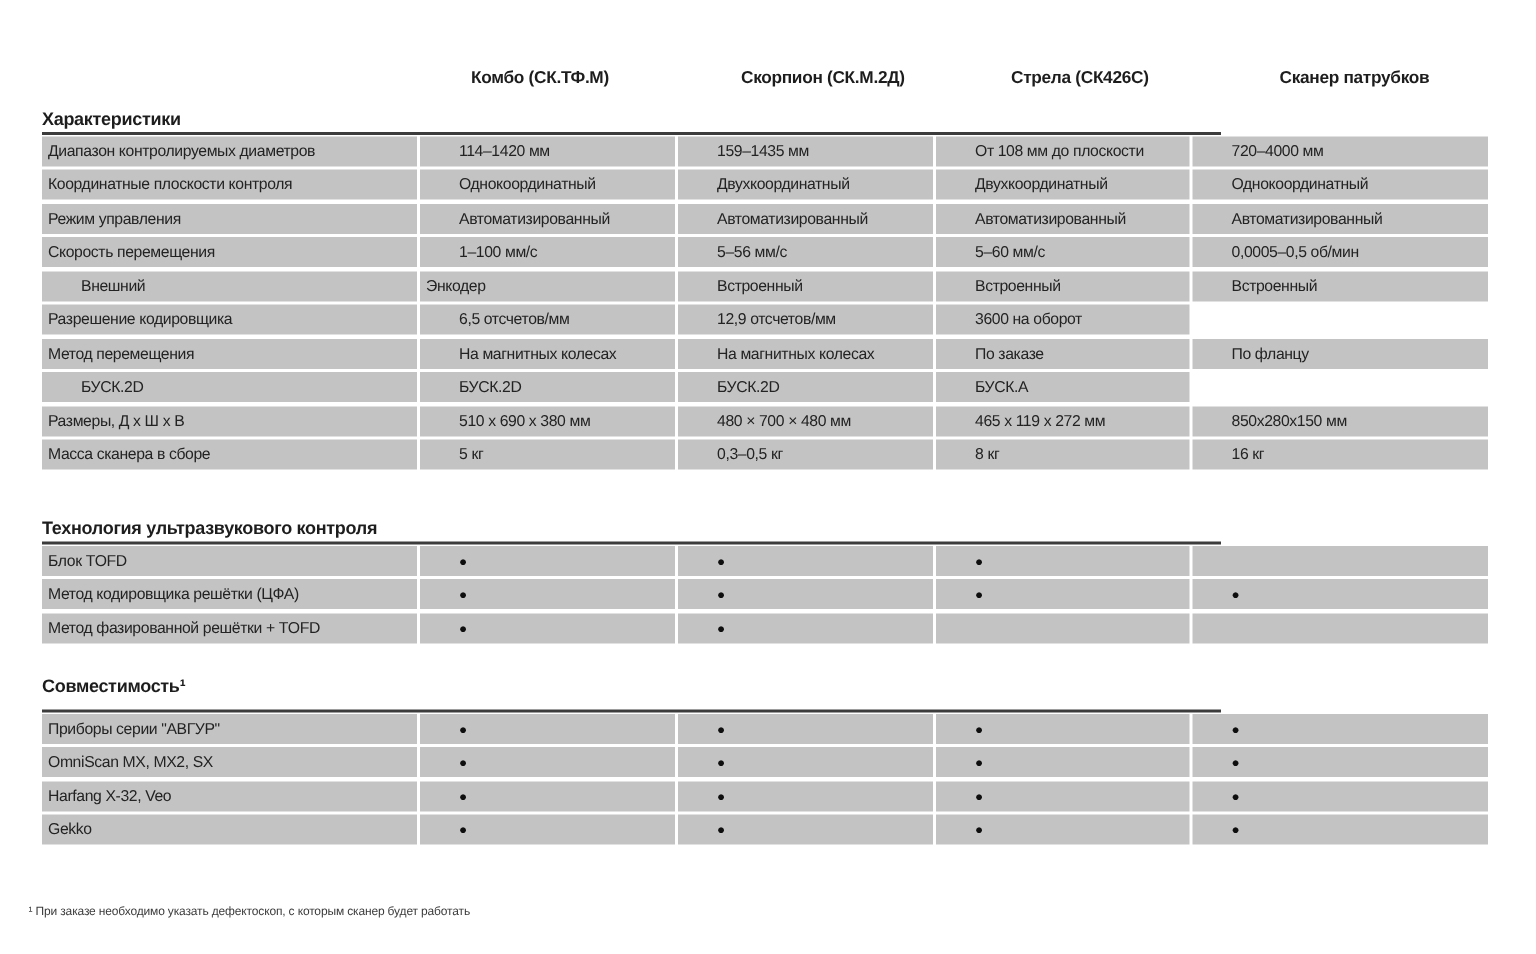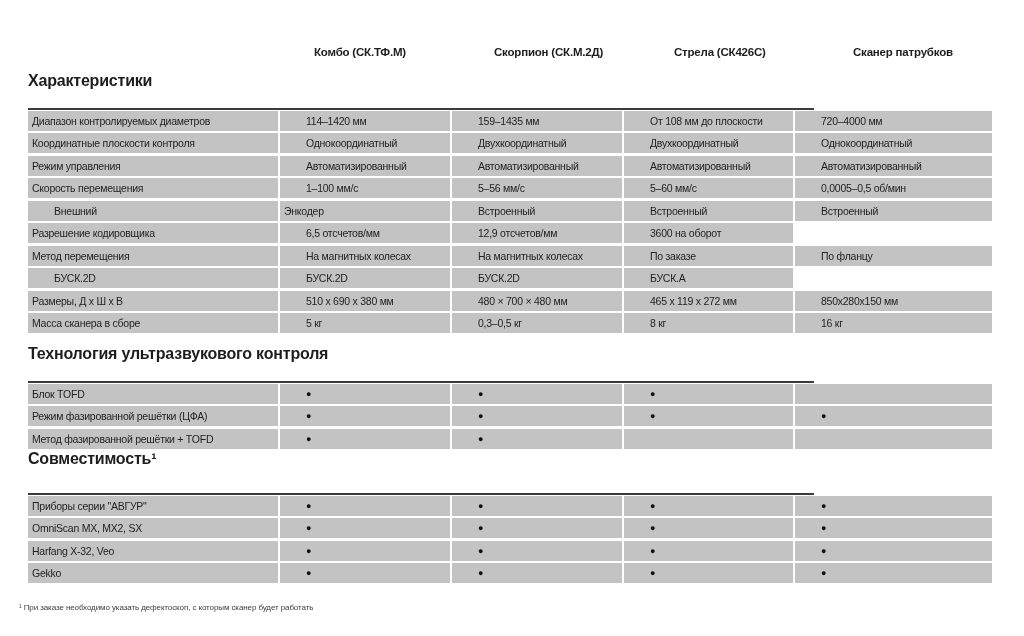--- a/index.html
+++ b/index.html
@@ -8,24 +8,24 @@
     font-family:"Liberation Sans", sans-serif;color:#222;overflow:hidden;
   }
   .table-area{position:absolute;left:28px;top:0;width:964px;}
   .grid-row{display:grid;grid-template-columns:250px 170px 170px 169px 197px;column-gap:10px;width:964px;}
   .col-headers{position:absolute;top:46px;}
   .col-headers .h{
     font-weight:bold;font-size:11.5px;color:#1d1d1d;padding-left:26px;
     white-space:nowrap;letter-spacing:-0.2px;
   }
   .sec-title{
-    position:absolute;left:0;font-weight:bold;font-size:16px;color:#1d1d1d;
+    position:absolute;left:0;font-weight:bold;font-size:12px;color:#1d1d1d;
     letter-spacing:-0.2px;white-space:nowrap;
   }
-  .rows{position:absolute;left:0;width:786px;border-top:2.5px solid #3c3c3c;margin-top:20px;}
+  .rows{position:absolute;left:0;width:786px;border-top:2.5px solid #3c3c3c;}
   .trow{display:grid;grid-template-columns:250px 170px 170px 169px 197px;column-gap:2px;height:20px;margin-top:2.5px;}
   .rows .trow:first-child{margin-top:0.5px;}
   .cell{
     background:#c3c3c3;font-size:10.5px;color:#232323;display:flex;align-items:center;
     white-space:nowrap;letter-spacing:-0.25px;overflow:visible;
   }
   .cell.label{padding-left:4px;}
   .cell.value{padding-left:26px;}
   .cell.dot{font-size:9px;color:#0e0e0e;letter-spacing:0;}
   #sec1-rows{top:88px;}
@@ -123,21 +123,21 @@
   <div class="sec-title" style="top:345px">Технология ультразвукового контроля</div>
   <div class="rows" id="sec2-rows">
       <div class="trow">
         <div class="cell label">Блок TOFD</div>
         <div class="cell value dot">●</div>
         <div class="cell value dot">●</div>
         <div class="cell value dot">●</div>
         <div class="cell value"></div>
       </div>
       <div class="trow">
-        <div class="cell label">Режим фазированной решётки (ЦФА)</div>
+        <div class="cell label">Метод кодировщика решётки (ЦФА)</div>
         <div class="cell value dot">●</div>
         <div class="cell value dot">●</div>
         <div class="cell value dot">●</div>
         <div class="cell value dot">●</div>
       </div>
       <div class="trow">
         <div class="cell label">Метод фазированной решётки + TOFD</div>
         <div class="cell value dot">●</div>
         <div class="cell value dot">●</div>
         <div class="cell value"></div>

